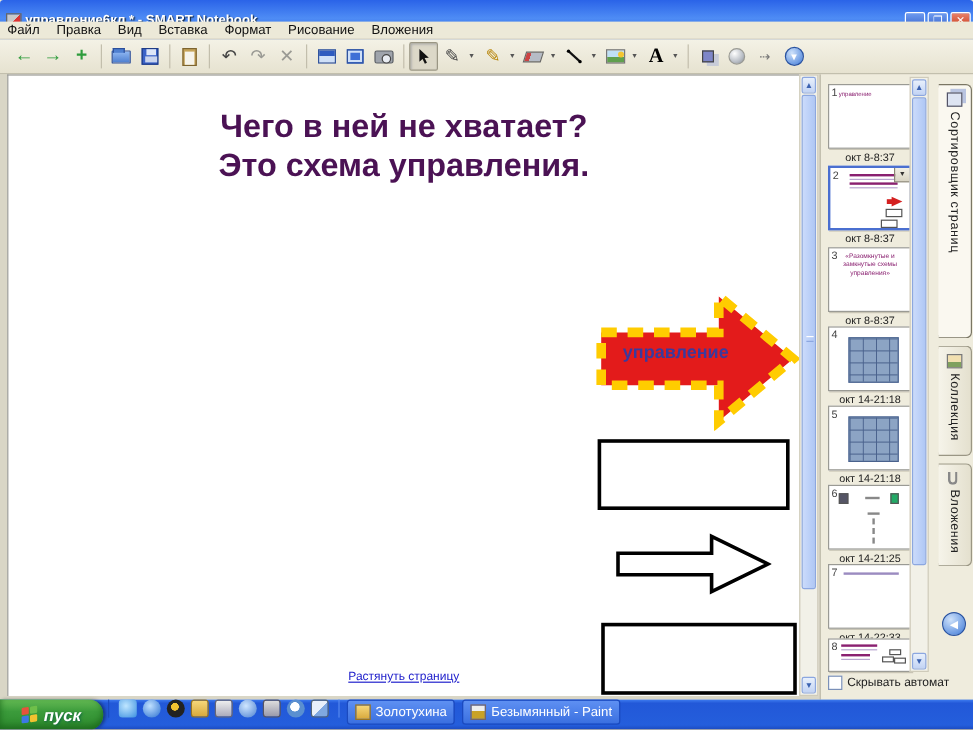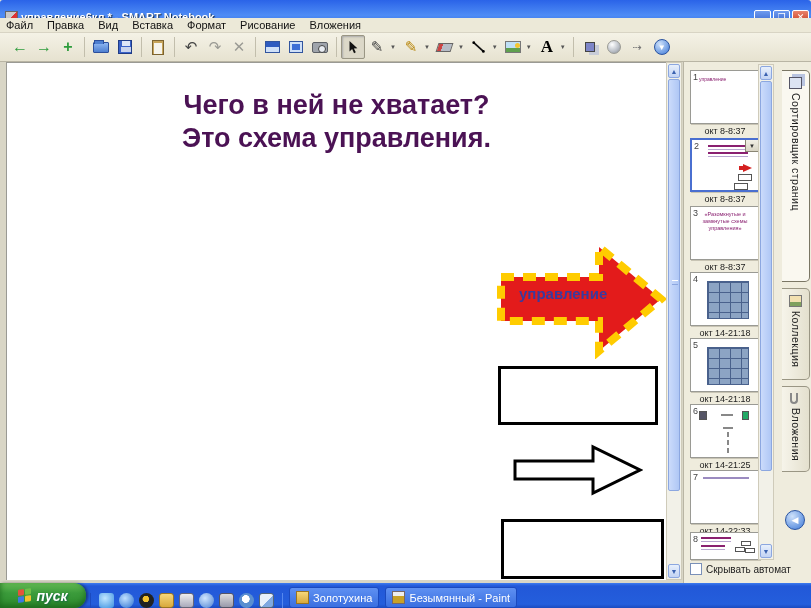--- a/index.html
+++ b/index.html
@@ -100,21 +100,21 @@
   .tab-ic { width:13px; height:12px; position:relative; flex:none; }
   .tab-ic.sorter { background:#DDE4F2; border:1px solid #556; box-shadow:3px -3px 0 #B9C4E0; }
   .tab-ic.collection { border:1px solid #777; background:linear-gradient(180deg,#F2E0B0 55%,#7FA05E 55%); }
   .tab-ic.attach { border:2px solid #888; border-top:none; border-radius:0 0 6px 6px; width:8px; height:11px; margin-right:3px; }
   .collapse-btn { position:absolute; left:5px; top:448px; width:20px; height:20px; border-radius:50%; background:radial-gradient(circle at 35% 30%,#CFE2FA,#3D79D8); border:1px solid #2A53A0; color:#fff; font-size:9px; text-align:center; line-height:19px; }
   .autohide { position:absolute; left:6px; top:501px; display:flex; align-items:center; gap:4px; font-size:10px; color:#222; }
   .autohide .box { width:12px; height:12px; background:#fff; border:1px solid #7a90b8; }
 
   
   .taskbar { position:absolute; left:0; top:583px; width:811px; height:25px;
-    background:linear-gradient(180deg,#3E7CF0 0%,#2258D8 12%,#245EDC 85%,#1B4ABF 100%); display:flex; align-items:flex-end; }
+    background:linear-gradient(180deg,#3E7CF0 0%,#2258D8 12%,#245EDC 85%,#1B4ABF 100%); display:flex; align-items:flex-start; }
   .startbtn { width:86px; height:25px; border-radius:0 12px 12px 0;
     background:linear-gradient(180deg,#66BB55 0%,#3B9B3B 40%,#2E8B2E 100%);
     box-shadow:inset 0 -3px 6px #1d6b1d, 2px 0 3px rgba(0,0,0,.4);
     display:flex; align-items:center; justify-content:center; gap:5px;
     color:#fff; font-weight:bold; font-style:italic; font-size:14px; text-shadow:1px 1px 2px #164; }
   .winflag { width:13px; height:13px; display:grid; grid-template-columns:6px 6px; grid-template-rows:6px 6px; gap:1px; transform:skewY(-8deg); }
   .winflag i { border-radius:1px; }
   .ql { display:flex; align-items:center; gap:5px; padding:0 8px; border-left:1px solid #1B4ABF; border-right:1px solid #5588EE; margin-left:4px; }
   .qlicon { width:15px; height:15px; border-radius:3px; }
   .taskbtn { height:21px; margin-left:6px; padding:0 6px; display:flex; align-items:center; gap:4px;
@@ -247,20 +247,21 @@
       <div class="rect-shape rect1"></div>
 
       <div class="outline-arrow-wrap">
         <svg width="130" height="52" viewBox="0 0 130 52">
           <polygon points="2,17 80,17 80,3 127,26 80,49 80,35 2,35" fill="#fff" stroke="#000" stroke-width="3"></polygon>
         </svg>
       </div>
 
       <div class="rect-shape rect2"></div>
 
+      <div class="stretch-link">Растянуть страницу</div>
     </div>
 
     <div class="vscroll canvas-sb">
       <span class="sb-arrow" style="top:1px">▲</span>
       <span class="sb-thumb" style="top:16px; height:412px">
         <span class="sb-grip" style="top:200px"></span>
       </span>
       <span class="sb-arrow" style="bottom:1px">▼</span>
     </div>
 

